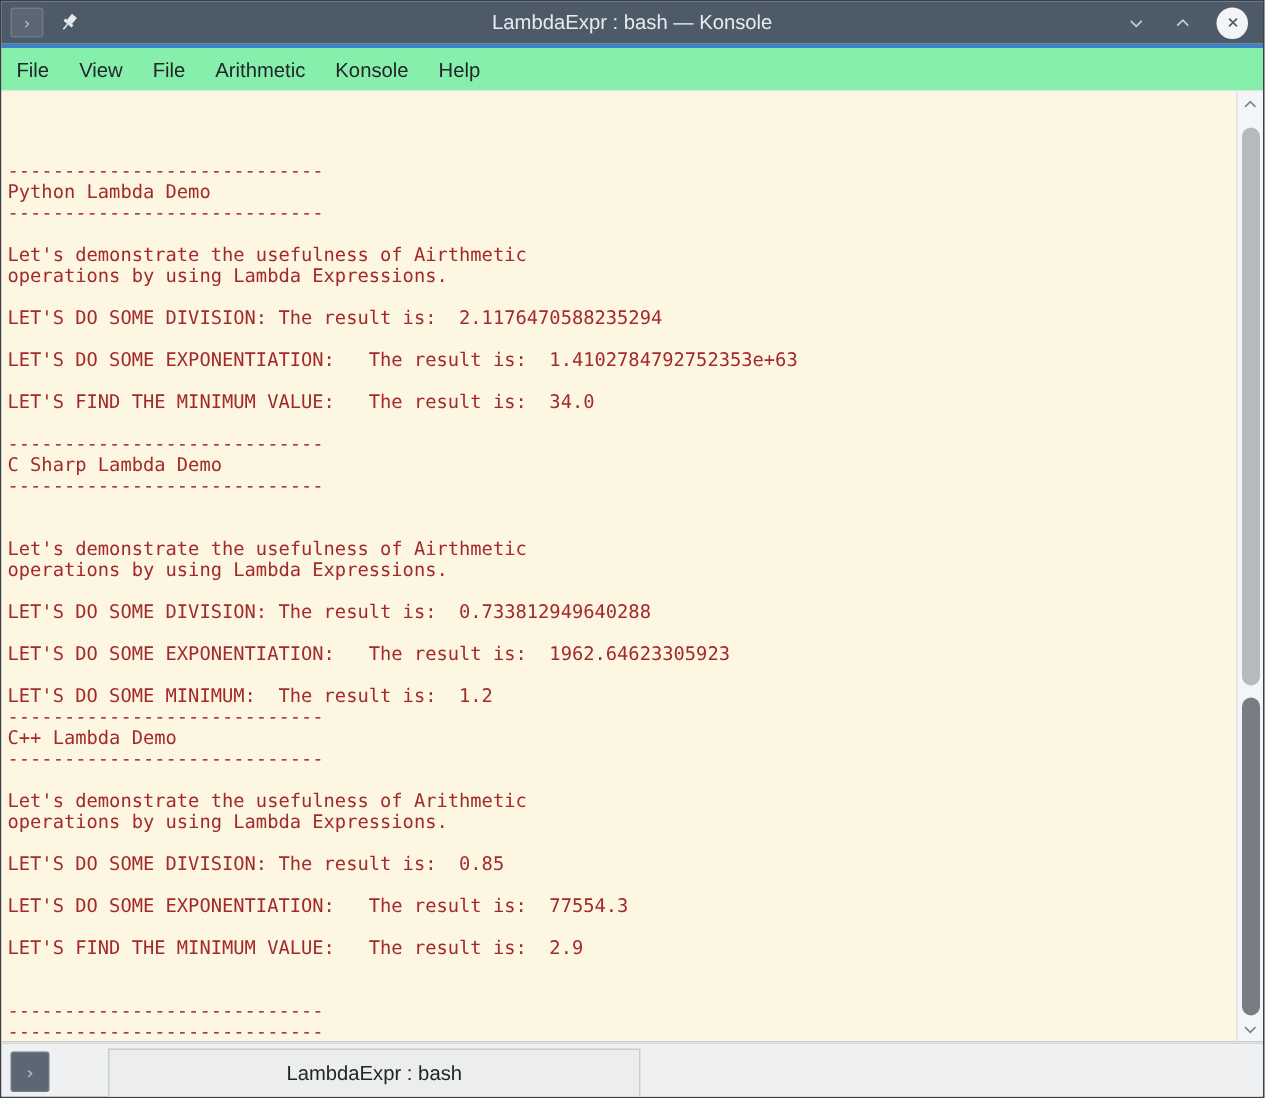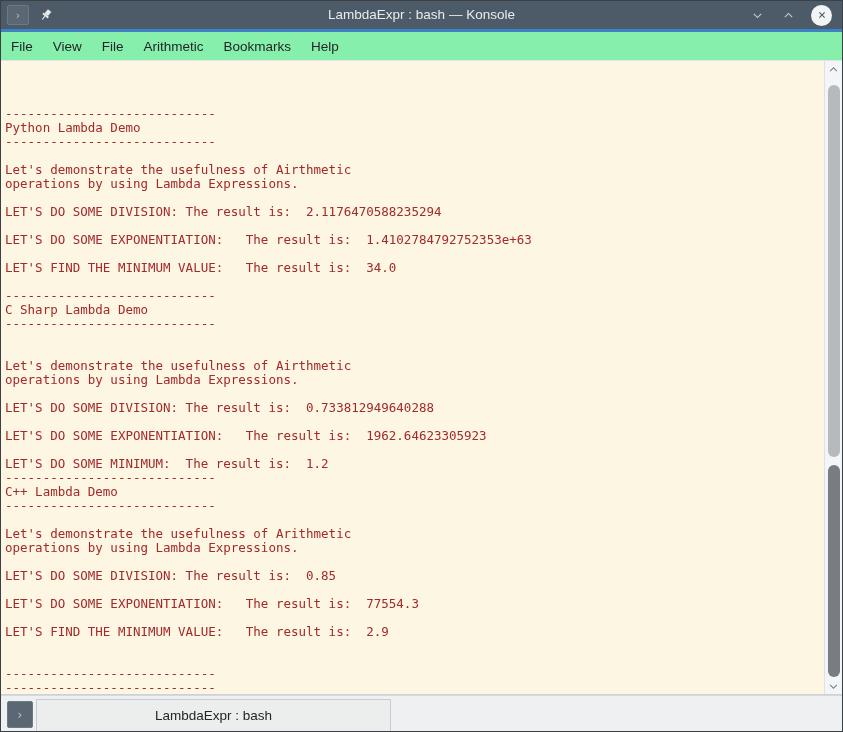--- a/index.html
+++ b/index.html
@@ -238,20 +238,21 @@
     border: 1px solid #c9cccf;
     border-bottom: none;
     display: flex;
     align-items: center;
     justify-content: center;
     font-size: 13.5px;
     color: #232629;
     cursor: pointer;
     box-sizing: border-box;
     font-family: "Liberation Sans", sans-serif;
+    margin-left: 36px;
   }
   #tabbar-filler {
     flex: 1;
     border-left: 1px solid #c9cccf;
     margin-left: -1px;
     background: #eff0f1;
   }
 </style>
 </head>
 <body>
@@ -291,21 +292,21 @@
     </div>
   </div>
 
   <div id="accentline"></div>
 
   <div id="menubar">
     <div class="menu-item">File</div>
     <div class="menu-item">View</div>
     <div class="menu-item">File</div>
     <div class="menu-item">Arithmetic</div>
-    <div class="menu-item">Bookmarks</div>
+    <div class="menu-item">Konsole</div>
     <div class="menu-item">Help</div>
   </div>
 
   <div id="termwrap">
     <div id="terminal">
       
     <div class="tline">----------------------------</div><div class="tline">Python Lambda Demo</div><div class="tline">----------------------------</div><div class="tline blank"> </div><div class="tline">Let's demonstrate the usefulness of Airthmetic</div><div class="tline">operations by using Lambda Expressions.</div><div class="tline blank"> </div><div class="tline">LET'S DO SOME DIVISION: The result is:  2.1176470588235294</div><div class="tline blank"> </div><div class="tline">LET'S DO SOME EXPONENTIATION:   The result is:  1.4102784792752353e+63</div><div class="tline blank"> </div><div class="tline">LET'S FIND THE MINIMUM VALUE:   The result is:  34.0</div><div class="tline blank"> </div><div class="tline">----------------------------</div><div class="tline">C Sharp Lambda Demo</div><div class="tline">----------------------------</div><div class="tline blank"> </div><div class="tline blank"> </div><div class="tline">Let's demonstrate the usefulness of Airthmetic</div><div class="tline">operations by using Lambda Expressions.</div><div class="tline blank"> </div><div class="tline">LET'S DO SOME DIVISION: The result is:  0.733812949640288</div><div class="tline blank"> </div><div class="tline">LET'S DO SOME EXPONENTIATION:   The result is:  1962.64623305923</div><div class="tline blank"> </div><div class="tline">LET'S DO SOME MINIMUM:  The result is:  1.2</div><div class="tline">----------------------------</div><div class="tline">C++ Lambda Demo</div><div class="tline">----------------------------</div><div class="tline blank"> </div><div class="tline">Let's demonstrate the usefulness of Arithmetic</div><div class="tline">operations by using Lambda Expressions.</div><div class="tline blank"> </div><div class="tline">LET'S DO SOME DIVISION: The result is:  0.85</div><div class="tline blank"> </div><div class="tline">LET'S DO SOME EXPONENTIATION:   The result is:  77554.3</div><div class="tline blank"> </div><div class="tline">LET'S FIND THE MINIMUM VALUE:   The result is:  2.9</div><div class="tline blank"> </div><div class="tline blank"> </div><div class="tline">----------------------------</div><div class="tline">----------------------------</div></div>
     <div id="scrollbar">
       <div class="sb-arrow">
         <svg width="11" height="9" viewBox="0 0 16 12" aria-hidden="true">

